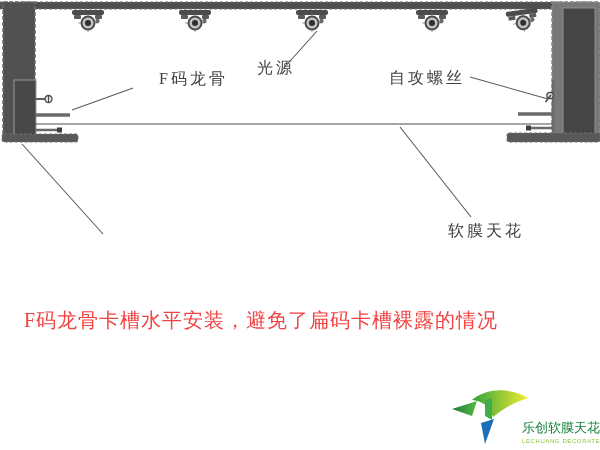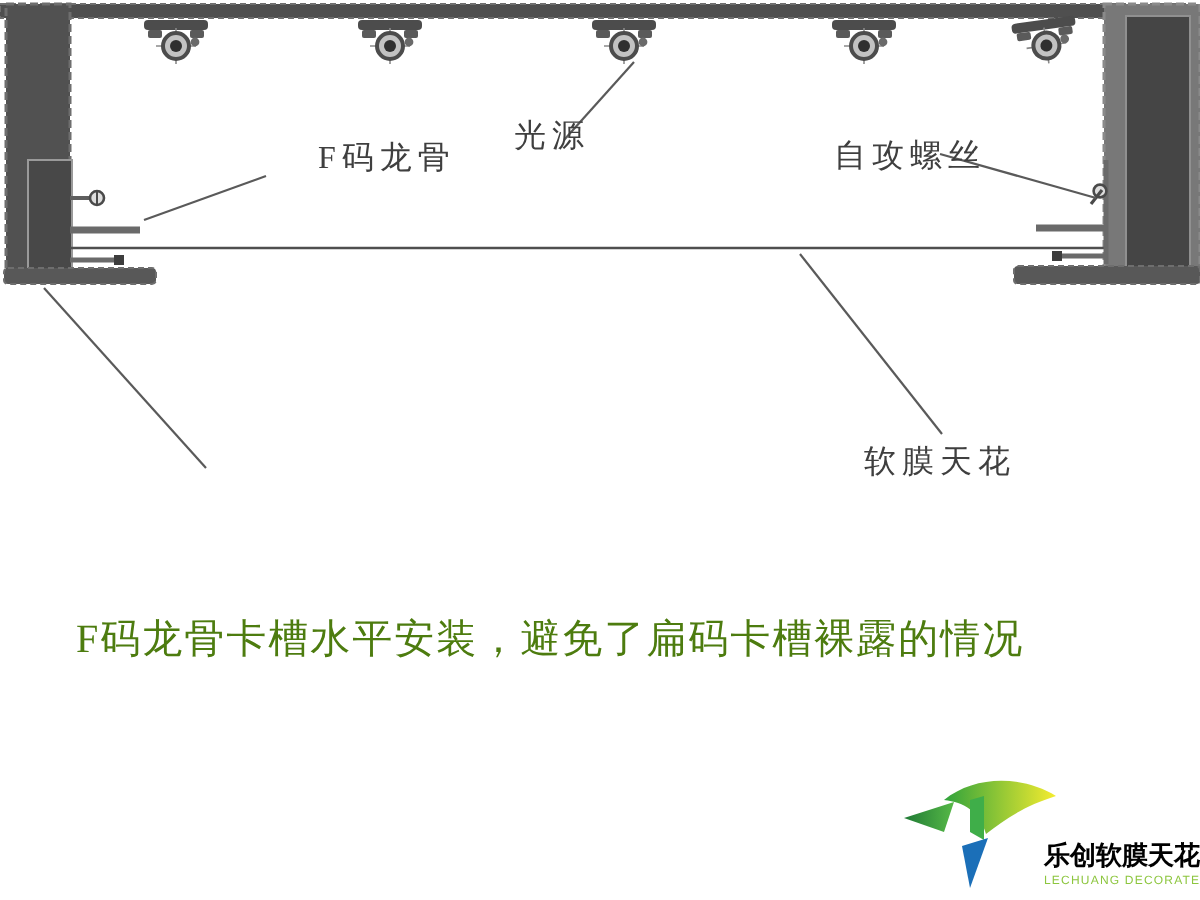--- a/index.html
+++ b/index.html
@@ -6,29 +6,29 @@
   .stage{
     position:relative;width:600px;height:450px;background:#ffffff;overflow:hidden;
     font-family:"Liberation Serif","DejaVu Serif",serif;color:#3a3a3a;
   }
   svg{display:block;}
   .diagram{position:absolute;left:0;top:0;}
   .dlabel{
     position:absolute;font-size:16px;letter-spacing:3px;color:#3f3f3f;white-space:nowrap;
   }
   .caption{
-    position:absolute;left:38px;top:304px;font-size:20px;line-height:33px;
-    letter-spacing:1px;color:#4d7c0f;white-space:nowrap;font-family:Liberation Serif, serif;
+    position:absolute;left:24px;top:304px;font-size:20px;line-height:33px;
+    letter-spacing:1px;color:#ef4444;white-space:nowrap;font-family:Liberation Serif, serif;
   }
   .logo{position:absolute;left:450px;top:386px;width:150px;height:62px;}
   .logo-mark{position:absolute;left:0;top:0;}
   .logo-text{position:absolute;left:72px;top:33px;width:78px;}
   .logo-cn{
     font-family:"Liberation Sans","DejaVu Sans",sans-serif;
-    font-size:13px;font-weight:bold;color:#000000;letter-spacing:0px;white-space:nowrap;
+    font-size:13px;font-weight:normal;color:#15803d;letter-spacing:0px;white-space:nowrap;
   }
   .logo-en{
     font-family:"Liberation Sans","DejaVu Sans",sans-serif;
     font-size:6px;color:#8dc63f;letter-spacing:0.6px;white-space:nowrap;margin-top:1px;
   }
 </style>
 </head>
 <body>
 
 <div class="stage">
@@ -130,22 +130,22 @@
       <line x1="72" y1="110" x2="133" y2="88"></line>
       <line x1="282" y1="70" x2="317" y2="31"></line>
       <line x1="470" y1="77" x2="548" y2="99"></line>
       <line x1="400" y1="127" x2="471" y2="217"></line>
       <line x1="22" y1="144" x2="103" y2="234"></line>
     </g>
   </svg>
 
   <div class="dlabel" style="left:136px;top:69px;margin-left:23px;">F码龙骨</div>
   <div class="dlabel" style="left:257px;top:58px;">光源</div>
-  <div class="dlabel" style="left:389px;top:68px;margin-left:28px;">自攻螺丝</div>
-  <div class="dlabel" style="left:432px;top:221px;text-align:center;">软膜天花</div>
+  <div class="dlabel" style="left:389px;top:68px;">自攻螺丝</div>
+  <div class="dlabel" style="left:448px;top:221px;text-align:center;">软膜天花</div>
 
   <div class="caption">
     <div>F码龙骨卡槽水平安装，避免了扁码卡槽裸露的情况</div>
   </div>
 
   <div class="logo">
     <svg class="logo-mark" width="82" height="62" viewBox="0 0 82 62">
       <defs>
         <linearGradient id="gYG" x1="0" y1="0" x2="1" y2="0">
           <stop offset="0" stop-color="#2fa23c"></stop>

